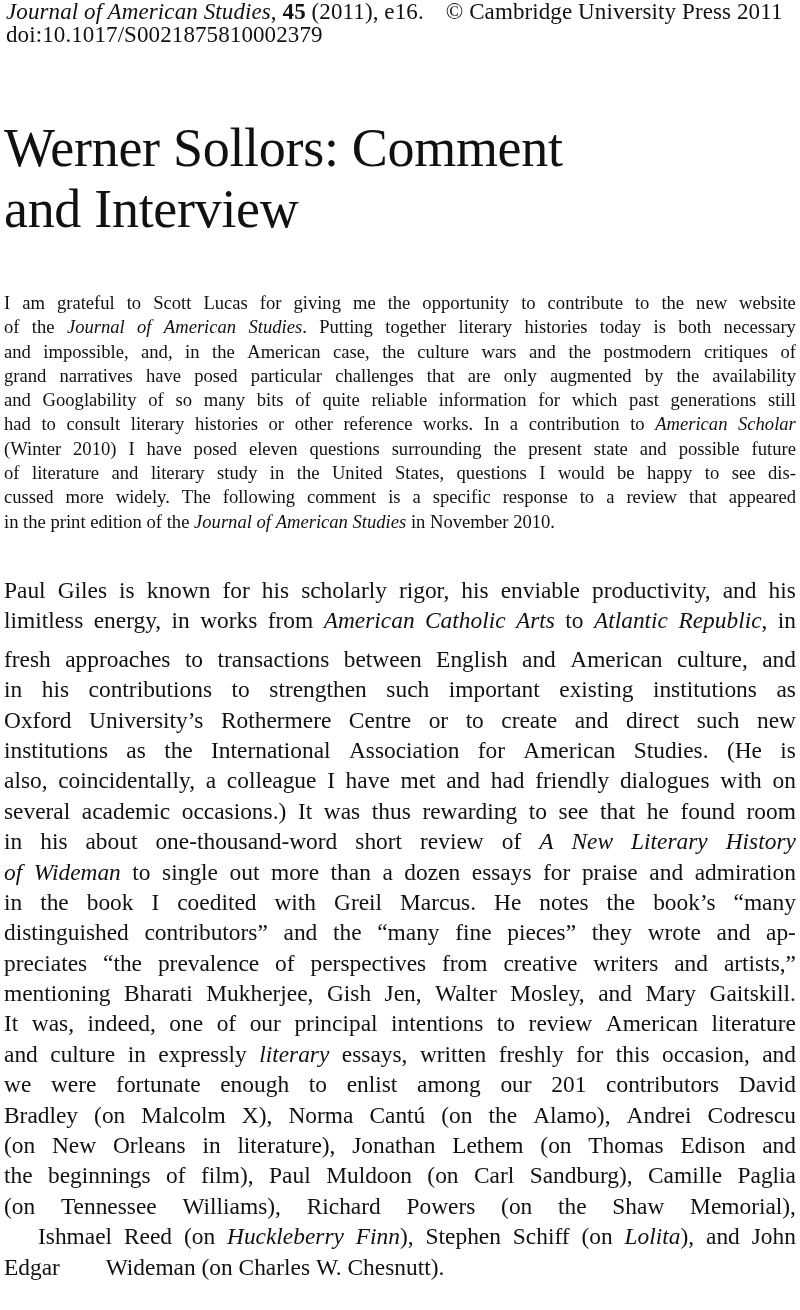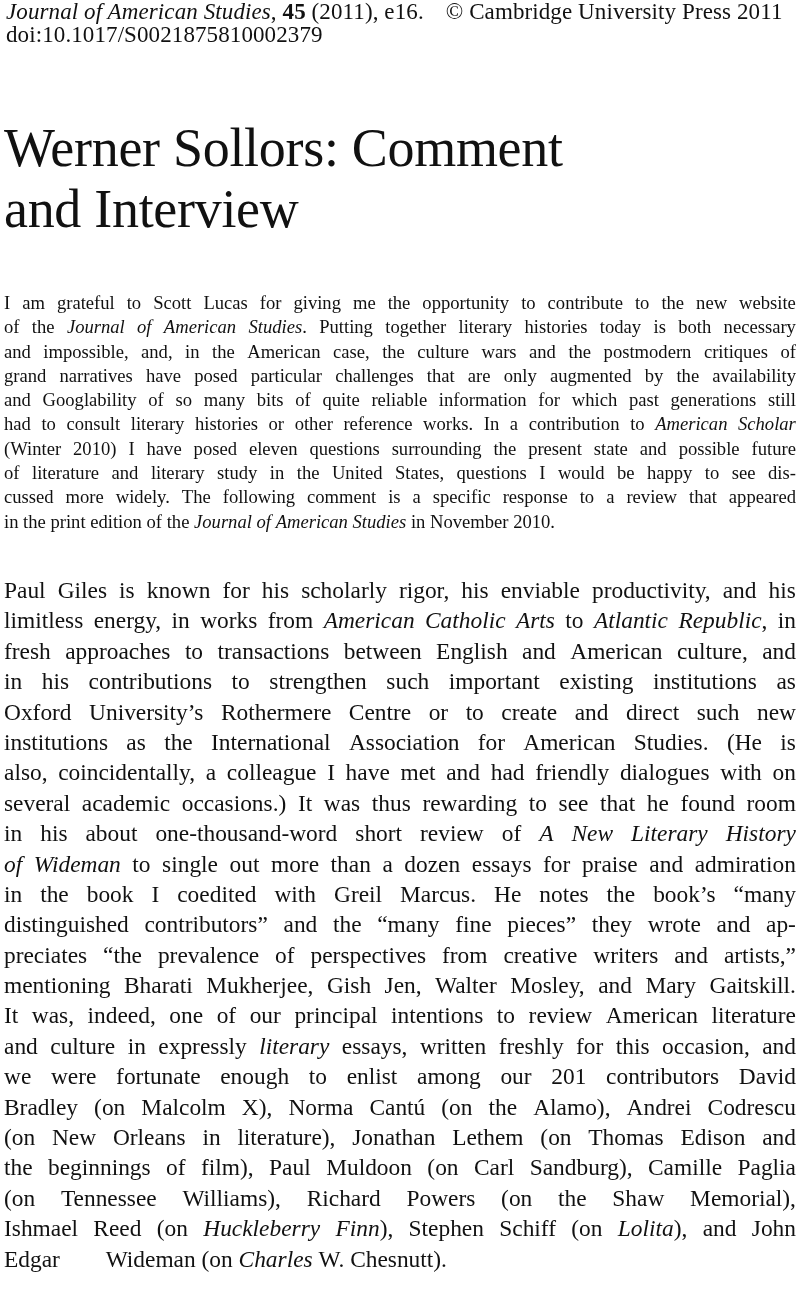--- a/index.html
+++ b/index.html
@@ -228,21 +228,21 @@
       <span>works</span>
       <span>from</span>
       <span><i>American</i></span>
       <span><i>Catholic</i></span>
       <span><i>Arts</i></span>
       <span>to</span>
       <span><i>Atlantic</i></span>
       <span><i>Republic</i>,</span>
       <span>in</span>
     </div>
-    <div class="jl" style="height: 30.4px;">
+    <div class="jl" style="height: 30.4px; margin-top: 8px;">
       <span>fresh</span>
       <span>approaches</span>
       <span>to</span>
       <span>transactions</span>
       <span>between</span>
       <span>English</span>
       <span>and</span>
       <span>American</span>
       <span>culture,</span>
       <span>and</span>
@@ -479,34 +479,34 @@
       <span>(on</span>
       <span>Tennessee</span>
       <span>Williams),</span>
       <span>Richard</span>
       <span>Powers</span>
       <span>(on</span>
       <span>the</span>
       <span>Shaw</span>
       <span>Memorial),</span>
     </div>
-    <div class="jl" style="height: 30.4px;">
+    <div class="jl" style="height: 30.4px; margin-left: 34px;">
       <span>Ishmael</span>
       <span>Reed</span>
       <span>(on</span>
       <span><i>Huckleberry</i></span>
       <span><i>Finn</i>),</span>
       <span>Stephen</span>
       <span>Schiff</span>
       <span>(on</span>
       <span><i>Lolita</i>),</span>
       <span>and</span>
       <span>John</span>
     </div>
     <div class="jl last" style="height: 30.4px;">
       <span style="margin-right: 0.25em;">Edgar</span>
       <span style="margin-right: 0.25em; margin-left: 40px;">Wideman</span>
       <span style="margin-right: 0.25em;">(on</span>
-      <span style="margin-right: 0.25em; font-style: italic;">Charles</span>
+      <span style="margin-right: 0.25em;">Charles</span>
       <span style="margin-right: 0.25em;">W.</span>
       <span>Chesnutt).</span>
     </div>
   </div>
 
 </body></html>

